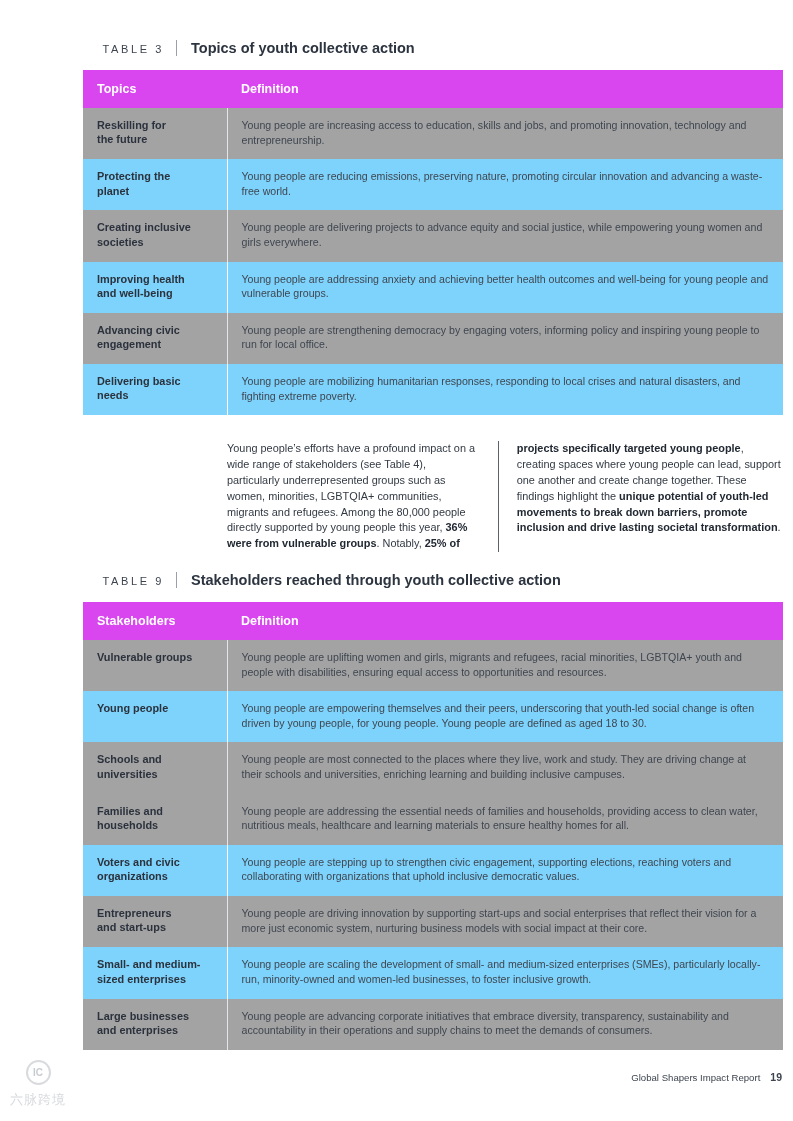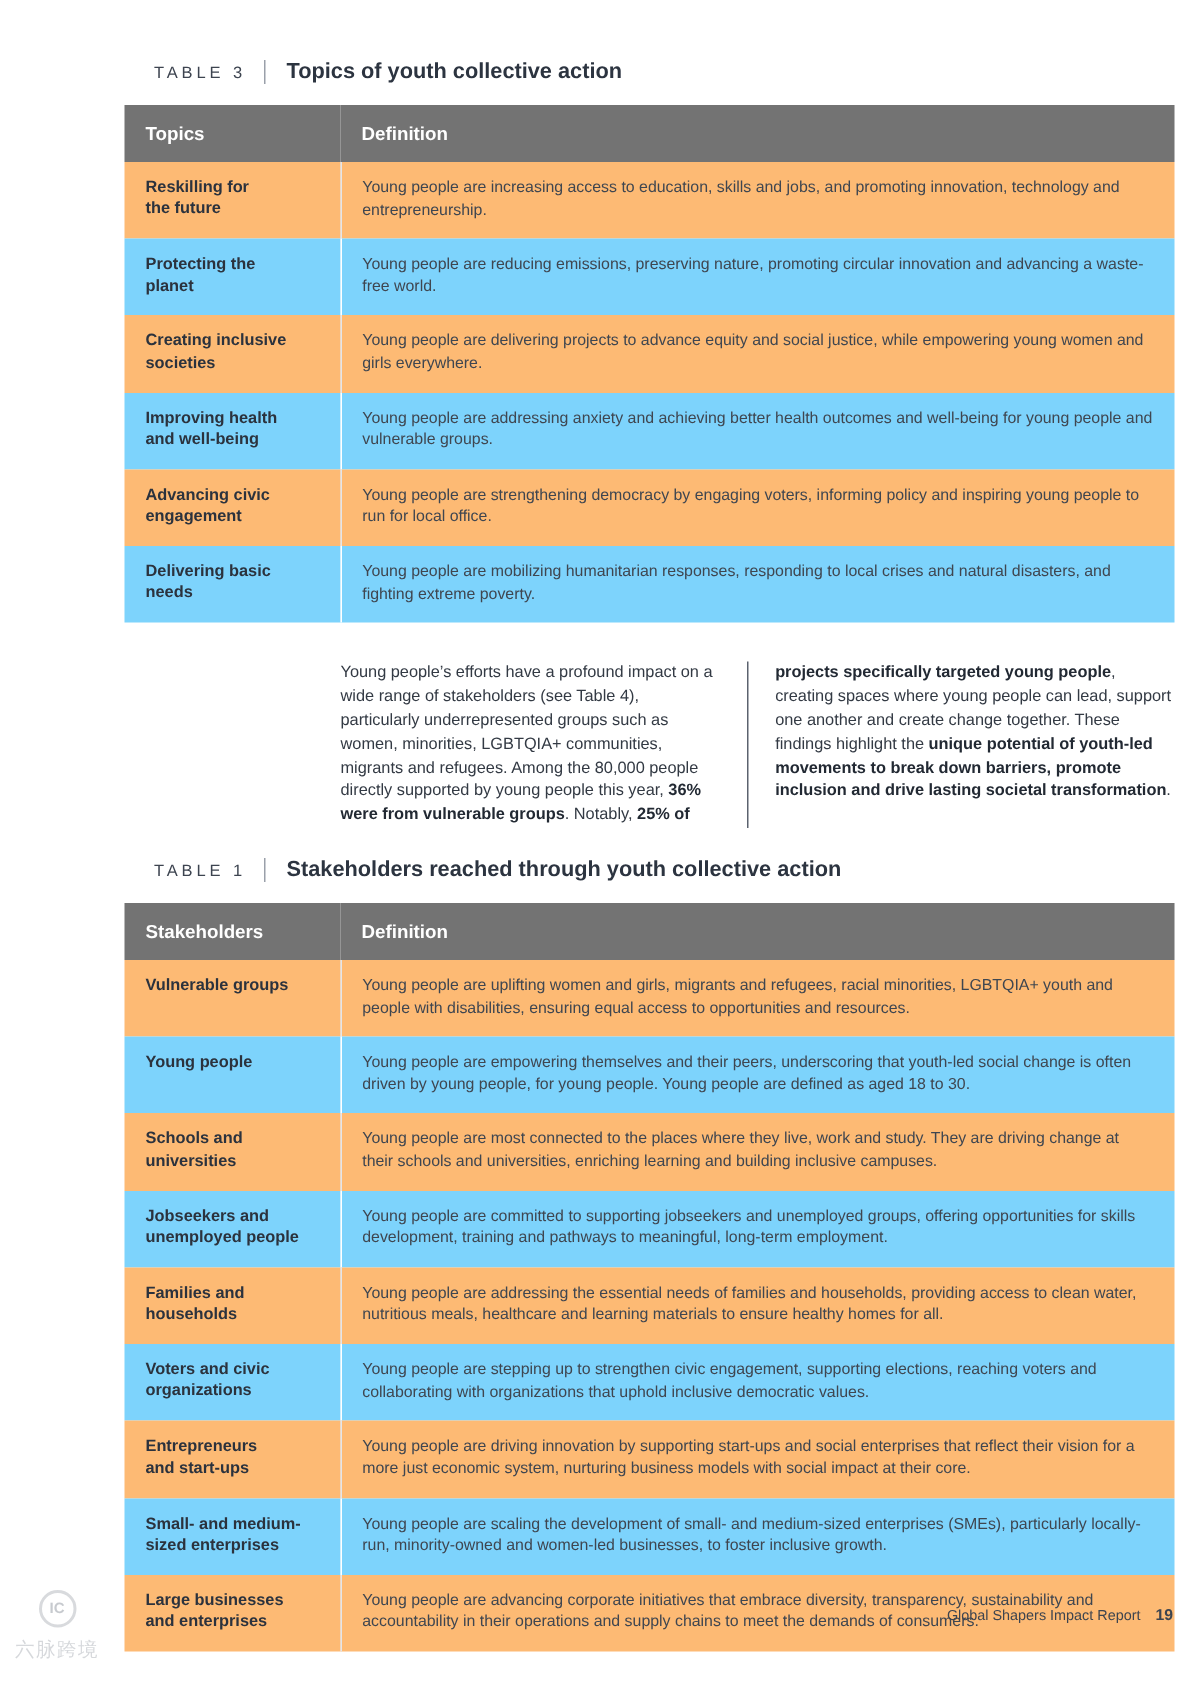--- a/index.html
+++ b/index.html
@@ -29,21 +29,21 @@
   .caption-title{
     font-size:14.5px;font-weight:700;color:#2c3440;
     padding-left:14px;
   }
 
   
   .tbl{width:700px;margin-left:47px;border-collapse:collapse;table-layout:fixed;}
   .tbl col.c1{width:144px;}
   .tbl col.c2{width:556px;}
   .tbl thead th{
-    background:#737373;color:#ffffff;
+    background:#d946ef;color:#ffffff;
     font-size:12.5px;font-weight:700;
     text-align:left;
     padding:12px 14px;
     vertical-align:middle;
   }
   .tbl thead th.th2{padding-left:14px;}
   .tbl td{
     vertical-align:top;
     font-size:10.6px;
     line-height:1.38;
@@ -53,21 +53,21 @@
     font-weight:700;
     color:#2b323d;
     font-size:10.9px;
     line-height:1.32;
   }
   .tbl td.def{
     color:#3f4650;
     border-left:1px solid #ffffff;
   }
   .tbl tr.even td{background:#7dd3fc;}
-  .tbl tr.odd  td{background:#fdba74;}
+  .tbl tr.odd  td{background:#a3a3a3;}
   .tbl tr.odd td.def{border-left:1px solid #e3e5e9;}
 
   
   .midblock{
     margin-left:191px;
     width:556px;
     display:flex;
     gap:0px;
     margin-top:26px;
     margin-bottom:20px;
@@ -164,21 +164,21 @@
         </tr>
       </tbody>
   </table>
 
   <div class="midblock">
     <div class="midcol left">Young people’s efforts have a profound impact on a wide range of stakeholders (see Table 4), particularly underrepresented groups such as women, minorities, LGBTQIA+ communities, migrants and refugees. Among the 80,000 people directly supported by young people this year, <b>36% were from vulnerable groups</b>. Notably, <b>25% of</b></div>
     <div class="midcol right"><b>projects specifically targeted young people</b>, creating spaces where young people can lead, support one another and create change together. These findings highlight the <b>unique potential of youth-led movements to break down barriers, promote inclusion and drive lasting societal transformation</b>.</div>
   </div>
 
   <div class="caption-row">
-    <div class="caption-label">TABLE 1</div>
+    <div class="caption-label">TABLE 9</div>
     <div class="caption-divider"></div>
     <div class="caption-title">Stakeholders reached through youth collective action</div>
   </div>
 
   <table class="tbl" style="margin-top:14px;">
     <colgroup>
         <col class="c1">
         <col class="c2">
       </colgroup>
     <thead>
@@ -193,24 +193,20 @@
           <td class="def">Young people are uplifting women and girls, migrants and refugees, racial minorities, LGBTQIA+ youth and people with disabilities, ensuring equal access to opportunities and resources.</td>
         </tr>
         <tr class="even">
           <td class="topic">Young people</td>
           <td class="def">Young people are empowering themselves and their peers, underscoring that youth-led social change is often driven by young people, for young people. Young people are defined as aged 18 to 30.</td>
         </tr>
         <tr class="odd">
           <td class="topic">Schools and<br>universities</td>
           <td class="def">Young people are most connected to the places where they live, work and study. They are driving change at their schools and universities, enriching learning and building inclusive campuses.</td>
         </tr>
-        <tr class="even">
-          <td class="topic">Jobseekers and<br>unemployed people</td>
-          <td class="def">Young people are committed to supporting jobseekers and unemployed groups, offering opportunities for skills development, training and pathways to meaningful, long-term employment.</td>
-        </tr>
         <tr class="odd">
           <td class="topic">Families and<br>households</td>
           <td class="def">Young people are addressing the essential needs of families and households, providing access to clean water, nutritious meals, healthcare and learning materials to ensure healthy homes for all.</td>
         </tr>
         <tr class="even">
           <td class="topic">Voters and civic<br>organizations</td>
           <td class="def">Young people are stepping up to strengthen civic engagement, supporting elections, reaching voters and collaborating with organizations that uphold inclusive democratic values.</td>
         </tr>
         <tr class="odd">
           <td class="topic">Entrepreneurs<br>and start-ups</td>

